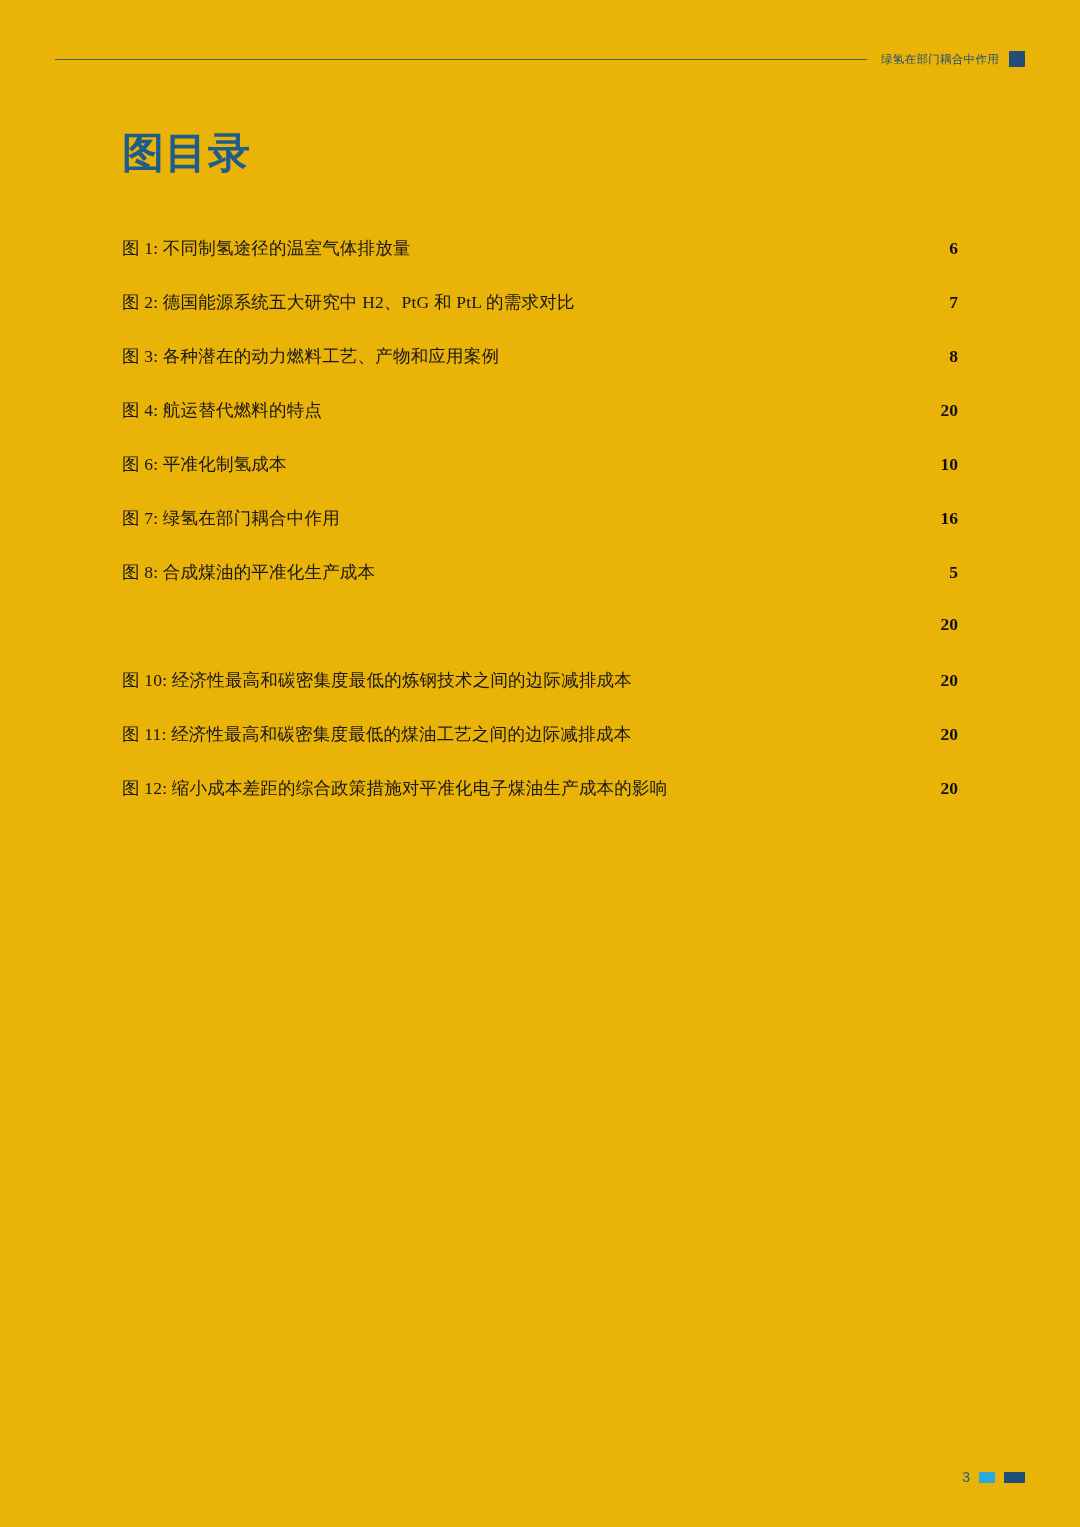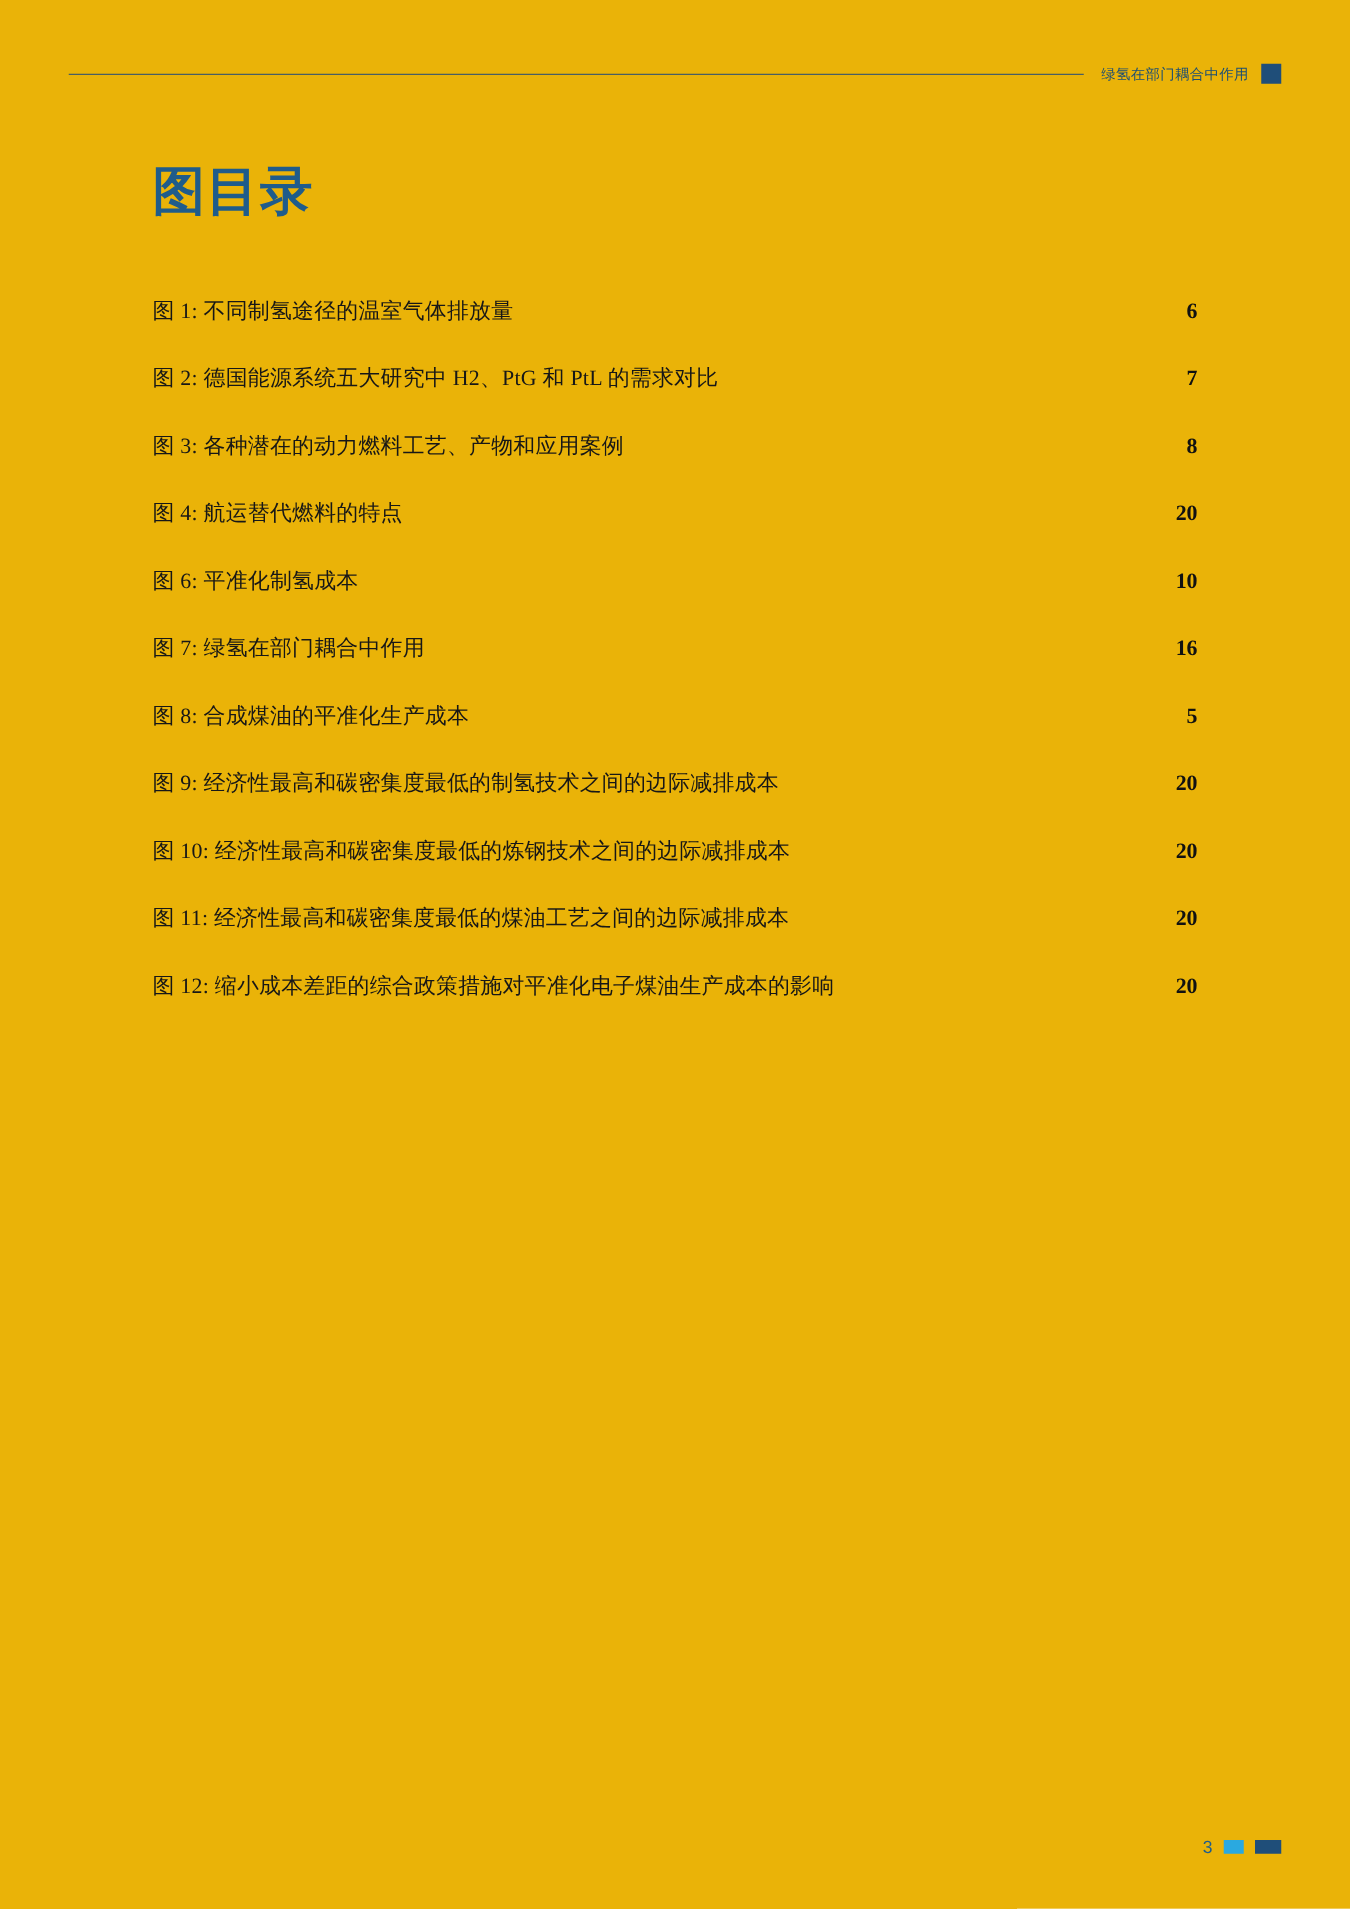--- a/index.html
+++ b/index.html
@@ -194,21 +194,20 @@
       <span class="toc-page">16</span>
     </div>
 
     <div class="toc-row">
       <span class="toc-label">图 8: 合成煤油的平准化生产成本</span>
       <span class="toc-dots"></span>
       <span class="toc-page">5</span>
     </div>
 
     <div class="toc-row">
-      <span class="toc-label">图 9: 经济性最高和碳密集度最低的制氢技术之间的边际减排成本</span>
       <span class="toc-dots"></span>
       <span class="toc-page">20</span>
     </div>
 
     <div class="toc-row">
       <span class="toc-label">图 10: 经济性最高和碳密集度最低的炼钢技术之间的边际减排成本</span>
       <span class="toc-dots"></span>
       <span class="toc-page">20</span>
     </div>
 

